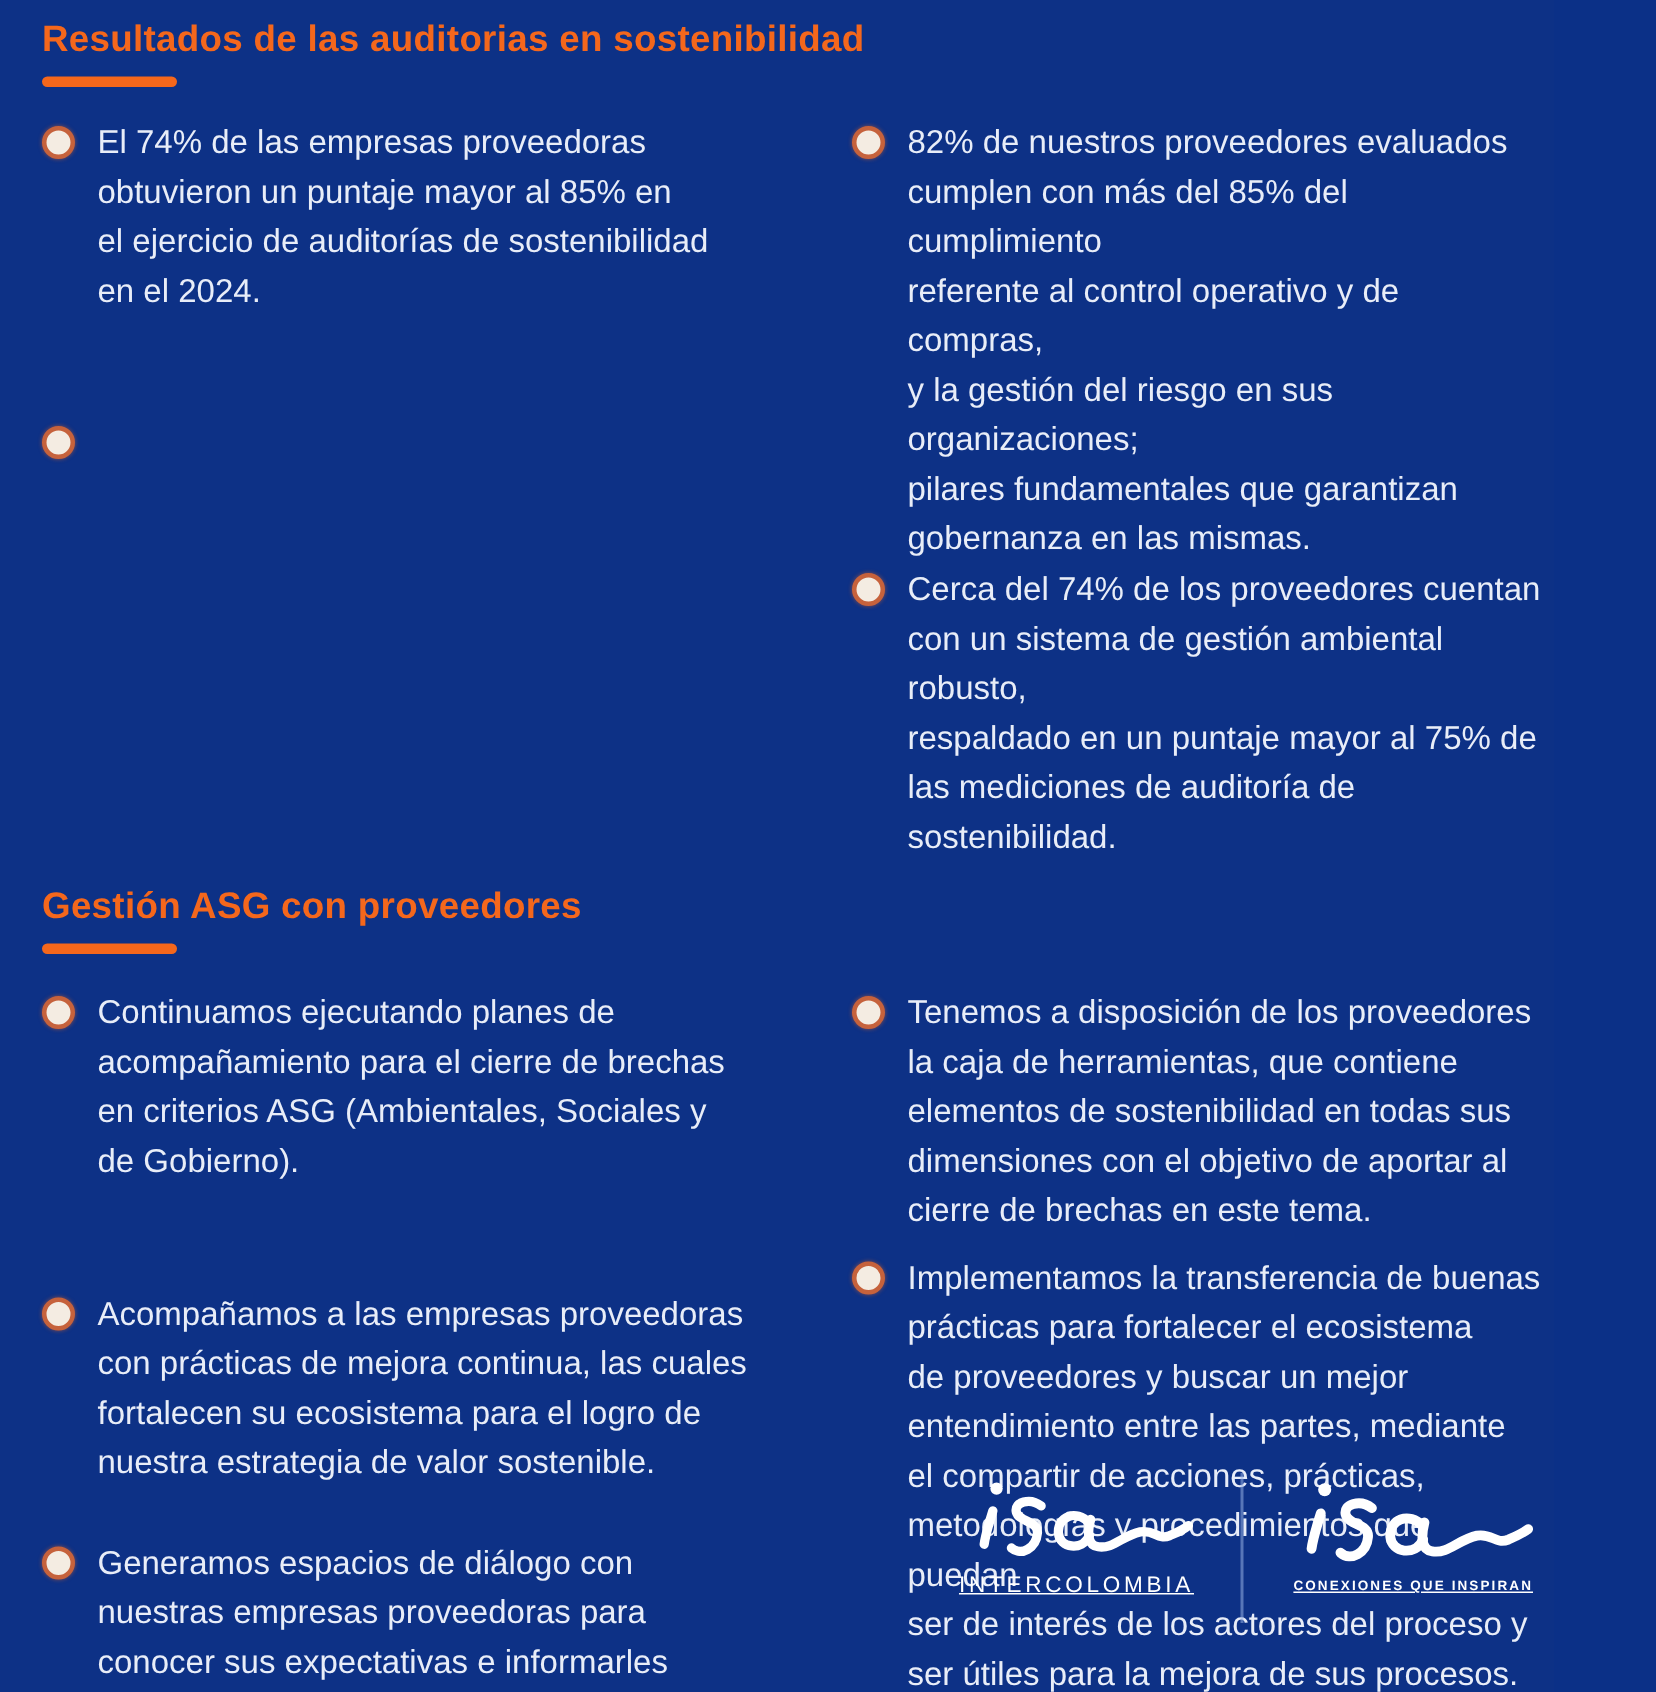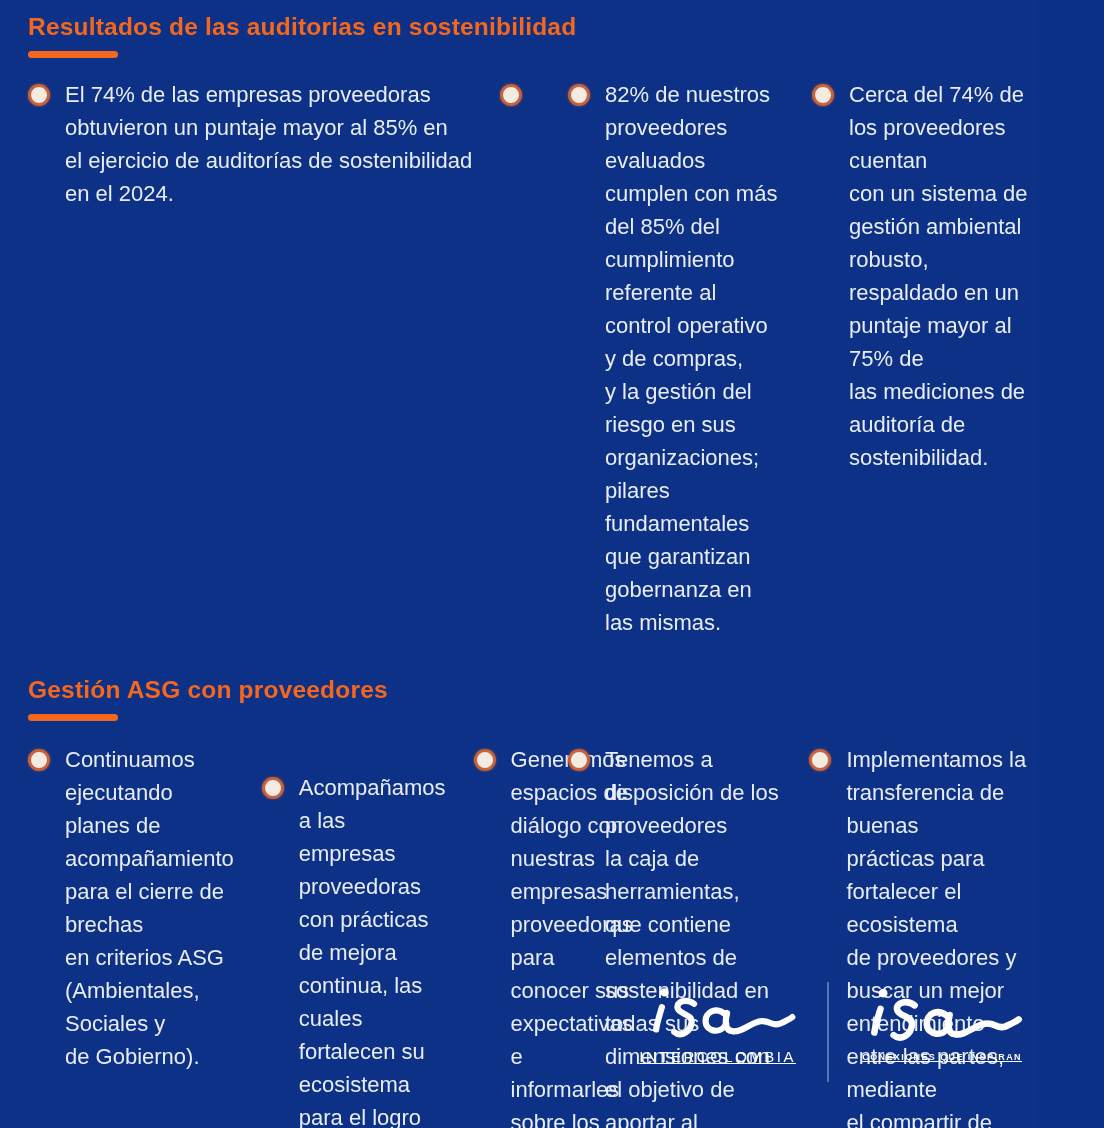--- a/index.html
+++ b/index.html
@@ -29,21 +29,21 @@
     width:90px;
     height:7px;
     border-radius:4px;
     background:#f4671c;
     margin-top:9px;
   }
   .cols{
     display:flex;
     margin-top:20px;
   }
-  .col{display:flex;gap:28px;}
+  .col{display:flex;flex-direction:column;}
   .col.left{width:540px;flex:none;}
   .col.right{flex:1;min-width:0;}
   .item{
     display:flex;
     align-items:flex-start;
   }
   .dot{
     flex:none;
     width:16px;
     height:16px;
@@ -59,21 +59,21 @@
     font-size:22px;
     line-height:33px;
     white-space:pre-line;
     color:#e8edf8;
   }
   
   .m68{margin-bottom:68px;}
   .m41{margin-bottom:41px;}
   .m34{margin-bottom:34px;margin-top:28px;}
   .m12{margin-bottom:12px;}
-  .m8{margin-bottom:20px;}
+  .m8{margin-bottom:1px;}
   .section-asg{margin-top:16px;}
   .section-asg .cols{margin-top:22px;}
 
   
   .logos{
     position:absolute;
     top:980px;
     right:12px;
     display:flex;
     align-items:flex-start;

